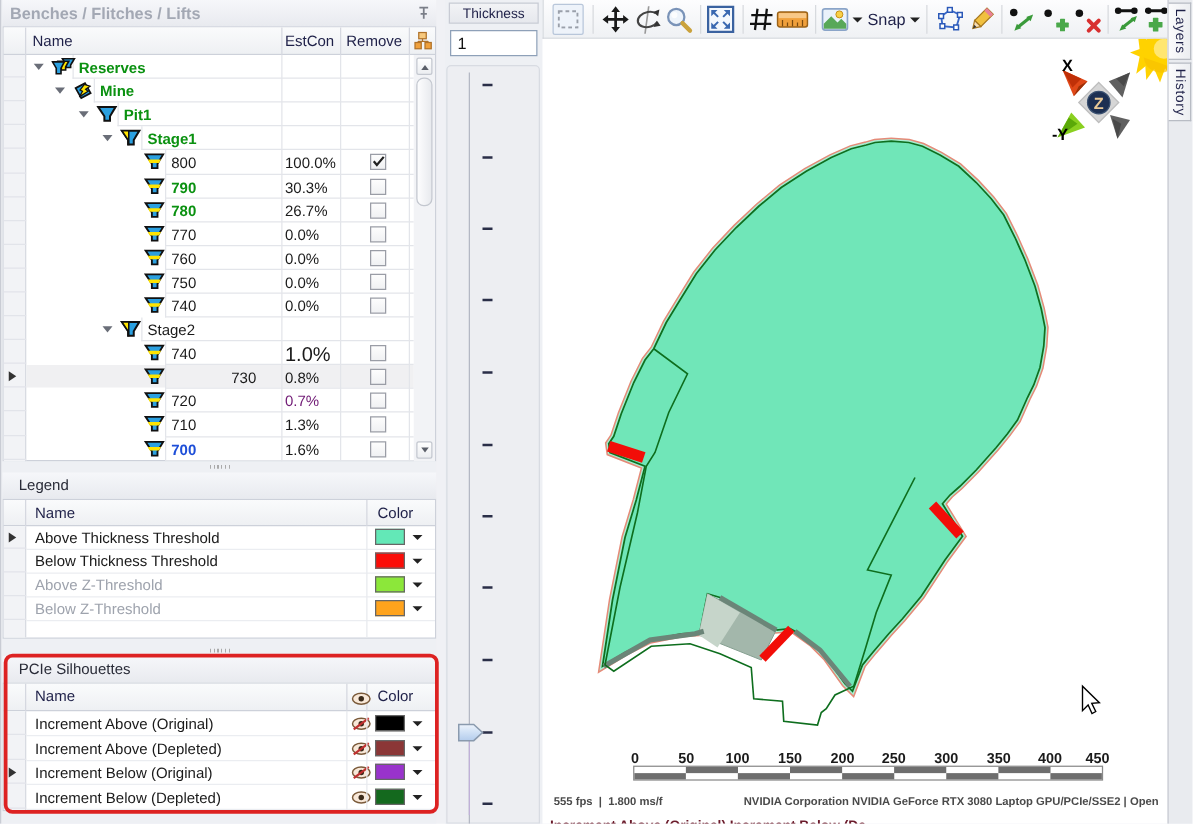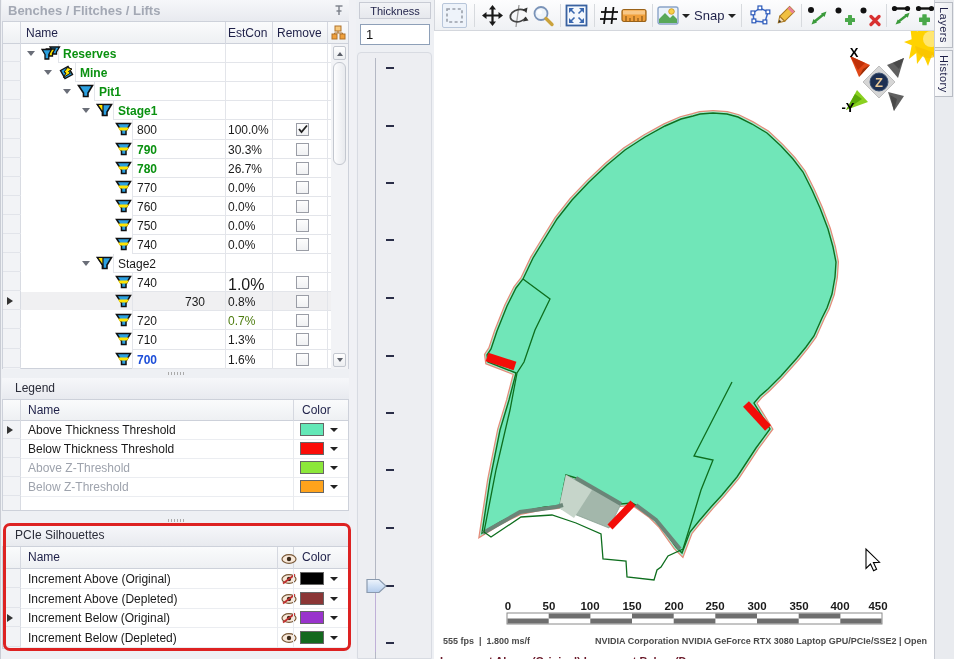--- a/index.html
+++ b/index.html
@@ -190,21 +190,21 @@
 <div class="abs" style="left:228px;top:295px;font-size:12px;color:#1a1a1a;">0.8%</div>
 <div class="cb" style="left:296px;top:295px;"></div>
 <div class="gl" style="left:3px;top:311px;height:18px;"></div>
 <div class="abs" style="left:132px;top:311px;height:19px;border-left:1px solid #e3e5ea;"></div>
 <div class="abs" style="left:132px;top:329px;width:199px;border-bottom:1px solid #e3e5ea;"></div>
 <svg class="abs" style="left:115px;top:313px" width="17" height="14" viewBox="0 0 17 14">
 <path d="M1.5 1.5 L15.5 1.5 L11 9 L11 12.5 L6.5 12.5 L6.5 9 Z" fill="#2ba0e0" stroke="#111" stroke-width="1.5"></path>
 <path d="M3.2 5.5 L13.8 5.5 L12.2 8.4 L4.8 8.4 Z" fill="#ffe400"></path>
   </svg>
 <div class="abs" style="left:137px;top:314px;font-size:12px;color:#1a1a1a;font-weight:normal;">720</div>
-<div class="abs" style="left:228px;top:314px;font-size:12px;color:#4d7c0f;">0.7%</div>
+<div class="abs" style="left:228px;top:314px;font-size:12px;color:#701a75;">0.7%</div>
 <div class="cb" style="left:296px;top:314px;"></div>
 <div class="gl" style="left:3px;top:330px;height:19px;"></div>
 <div class="abs" style="left:132px;top:330px;height:20px;border-left:1px solid #e3e5ea;"></div>
 <div class="abs" style="left:132px;top:349px;width:199px;border-bottom:1px solid #e3e5ea;"></div>
 <svg class="abs" style="left:115px;top:332px" width="17" height="14" viewBox="0 0 17 14">
 <path d="M1.5 1.5 L15.5 1.5 L11 9 L11 12.5 L6.5 12.5 L6.5 9 Z" fill="#2ba0e0" stroke="#111" stroke-width="1.5"></path>
 <path d="M3.2 5.5 L13.8 5.5 L12.2 8.4 L4.8 8.4 Z" fill="#ffe400"></path>
   </svg>
 <div class="abs" style="left:137px;top:333px;font-size:12px;color:#1a1a1a;font-weight:normal;">710</div>
 <div class="abs" style="left:228px;top:333px;font-size:12px;color:#1a1a1a;">1.3%</div>

